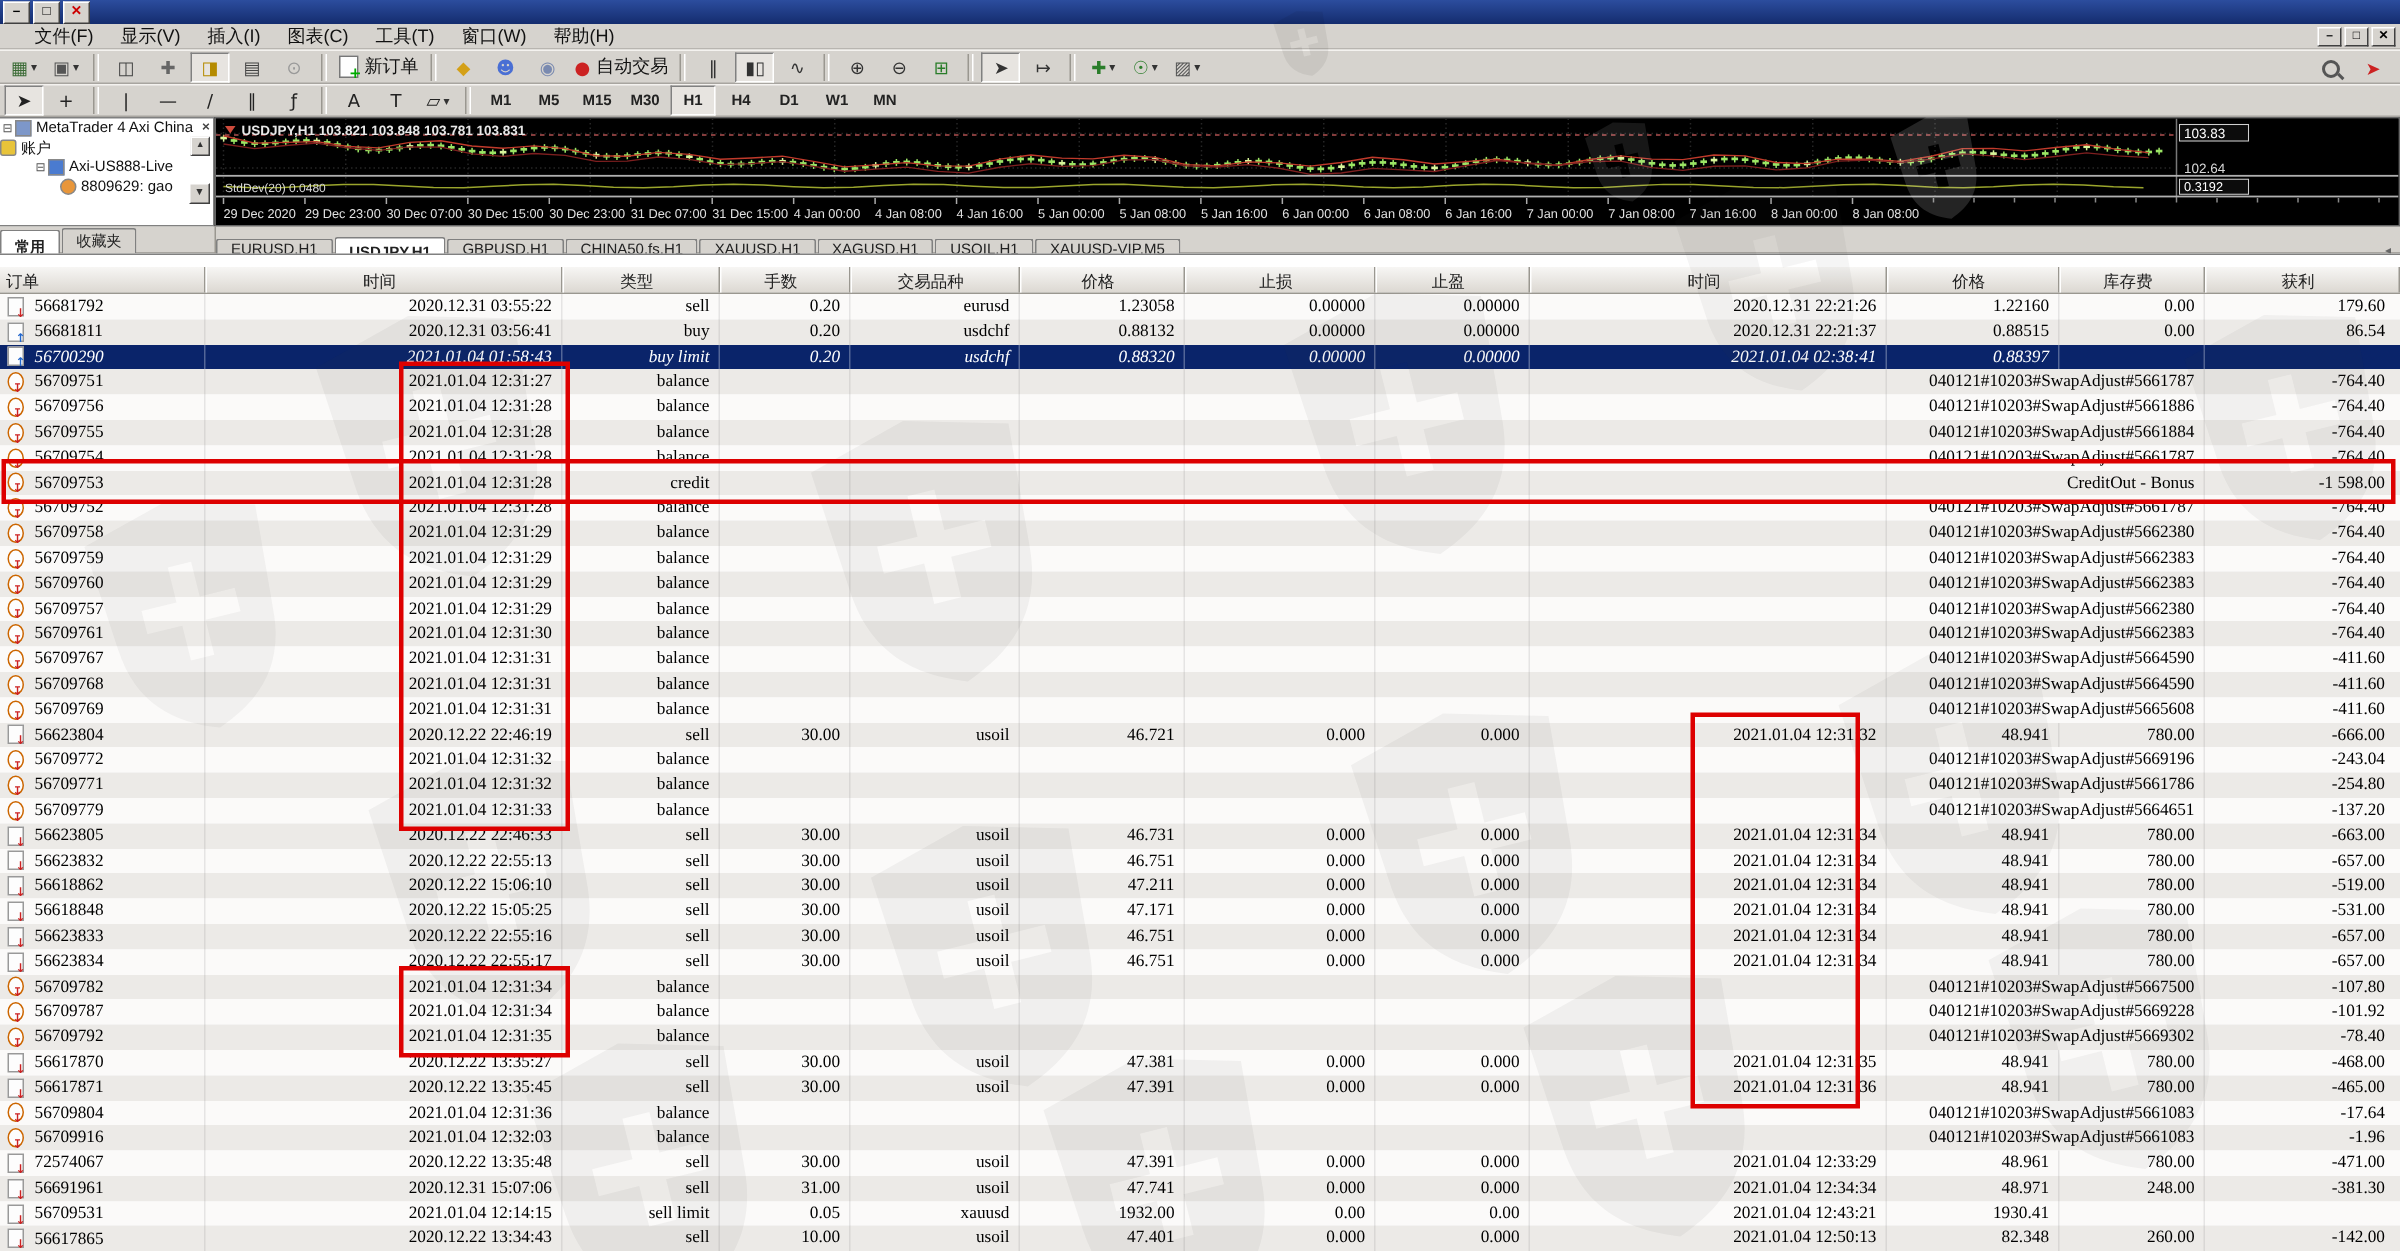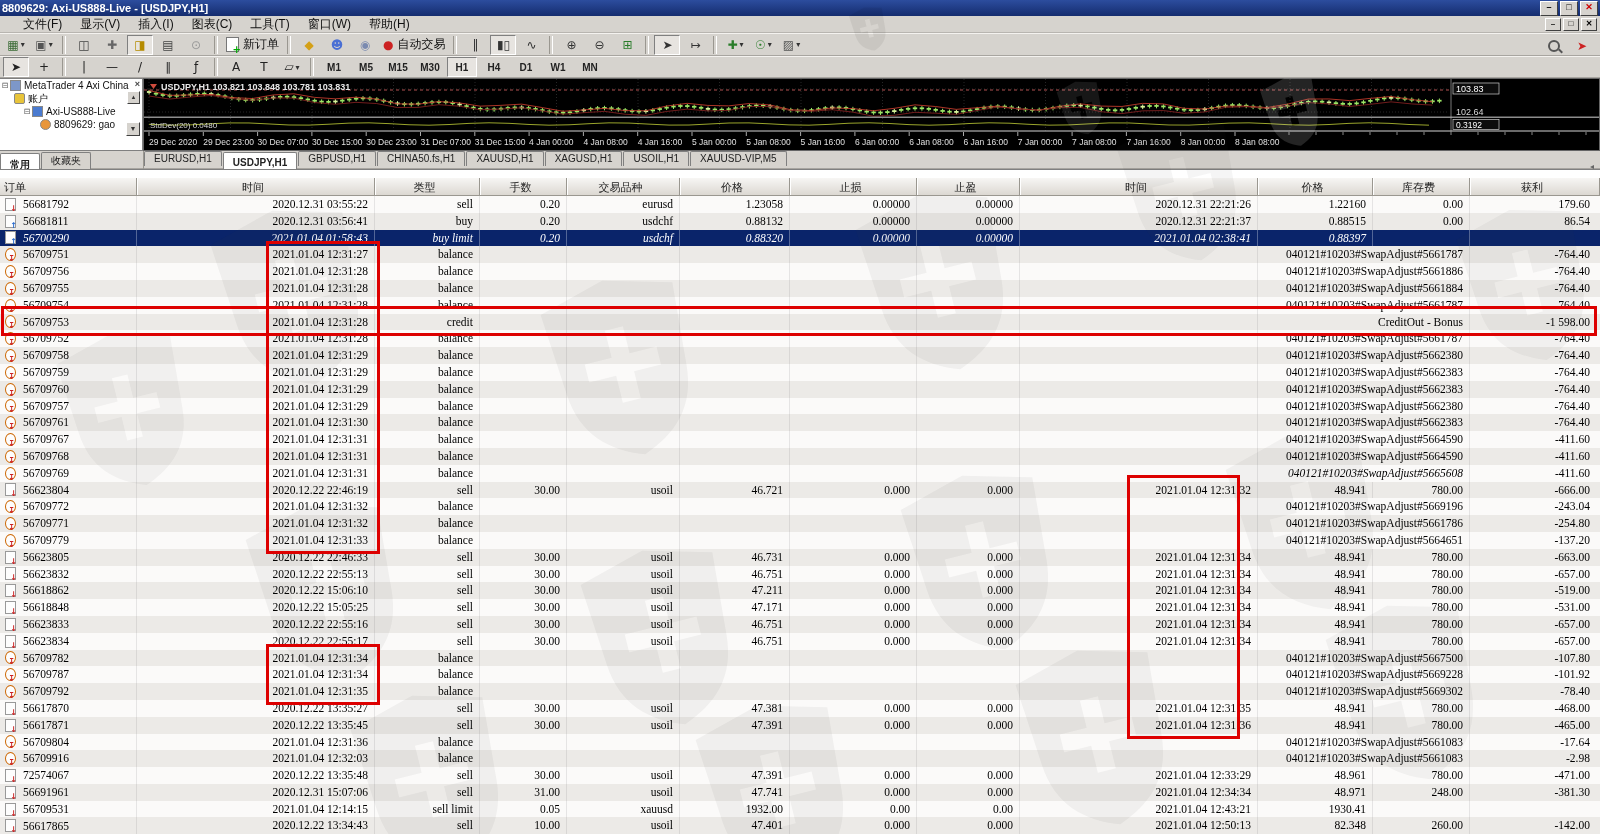--- a/index.html
+++ b/index.html
@@ -50,21 +50,21 @@
     border:1px solid;border-color:#fff #404040 #404040 #fff;font-size:6px;text-align:center;line-height:10px;color:#333;}
   #acct-drop{position:absolute;right:2px;bottom:14px;width:12px;height:12px;background:#d6d3ce;
     border:1px solid;border-color:#fff #404040 #404040 #fff;font-size:7px;text-align:center;line-height:11px;color:#333;}
   
   #chartwin{position:absolute;left:143px;top:78px;width:1457px;height:73px;background:#000;
     border:1px solid #666;box-sizing:border-box;}
   
   #bottomband{position:absolute;left:0;top:151px;width:1600px;height:18px;background:#d6d3ce;
     border-bottom:1px solid #a8a5a0;box-sizing:border-box;}
   #navtabs{position:absolute;left:0;top:0;width:143px;height:18px;display:flex;border-right:1px solid #9a9790;}
-  #charttabs{position:absolute;left:144px;top:0;right:0;height:30px;display:flex;align-items:flex-start;}
+  #charttabs{position:absolute;left:144px;top:0;right:0;height:30px;display:flex;align-items:center;}
   .tab{font:10px "Liberation Sans",sans-serif;color:#222;background:#d6d3ce;border:1px solid #808080;border-bottom:none;
     padding:1px 9px 2px 9px;margin-right:1px;white-space:nowrap;border-radius:2px 2px 0 0;}
   .tab.active{background:#fff;font-weight:bold;position:relative;top:1px;padding-top:4px;}
   #tab-scroll{margin-left:auto;margin-right:6px;font-size:8px;color:#666;align-self:center;}
   
   #tablepanel{position:absolute;left:0;top:169px;width:1600px;bottom:0;background:#fff;
     border-top:1px solid #808080;padding-top:7px;box-sizing:border-box;overflow:hidden;}
   .grid{display:grid;grid-template-columns:137px 238px 105px 87px 113px 110px 127px 103px 238px 115px 97px auto;}
   #thead{height:17px;background:linear-gradient(#f7f6f4,#dcd8d2);border-top:1px solid #fff;border-bottom:1px solid #9a9790;}
   .th{font:11px "Liberation Sans",sans-serif;color:#222;text-align:center;padding:2px 6px 0 0;
@@ -91,21 +91,20 @@
   #anno-open1{left:266px;top:241px;width:108px;height:307px;}
   #anno-credit{left:1px;top:306px;width:1590px;height:24px;}
   #anno-close{left:1127px;top:475px;width:107px;height:258px;}
   #anno-open2{left:266px;top:644px;width:108px;height:55px;}
   .wm{position:absolute;pointer-events:none;z-index:20;transform:rotate(-14deg);}
 </style>
 </head>
 <body>
 
 <div id="titlebar">
-  <span class="ttl">8809629: Axi-US888-Live - [USDJPY,H1]</span>
   <span class="wbtns">
     <span class="wb">–</span>
     <span class="wb">□</span>
     <span class="wb close">✕</span>
   </span>
 </div>
 
 <div id="menubar">
 
 <span class="menu-item">文件(F)</span>
@@ -260,21 +259,21 @@
     <span class="tbtn tf">W1</span>
     <span class="tbtn tf">MN</span>
   </div>
 
 <div id="navpanel">
   <div class="trow">
     <span class="twisty">⊟</span>
     <span class="nicon book"></span>
     <span>MetaTrader 4 Axi China</span>
   </div>
-  <div class="trow" style="padding-left:14px">
+  <div class="trow" style="">
     <span class="nicon accounts"></span>
     <span>账户</span>
   </div>
   <div class="trow" style="padding-left:22px">
     <span class="twisty">⊟</span>
     <span class="nicon server"></span>
     <span>Axi-US888-Live</span>
   </div>
   <div class="trow" style="padding-left:40px">
     <span class="nicon person"></span>
@@ -1053,21 +1052,21 @@
           <span>56709769</span>
         </div>
         <div class="cell">2021.01.04 12:31:31</div>
         <div class="cell">balance</div>
         <div class="cell"></div>
         <div class="cell"></div>
         <div class="cell"></div>
         <div class="cell"></div>
         <div class="cell"></div>
         <div class="cell"></div>
-        <div class="cell" style="grid-column: span 2; font-style: italic;">040121#10203#SwapAdjust#5665608</div>
+        <div class="cell" style="grid-column: span 2;">040121#10203#SwapAdjust#5665608</div>
         <div class="cell profit">-411.60</div>
       </div>
       <div class="grid row">
         <div class="cell first">
           <span class="ricon sell"></span>
           <span>56623804</span>
         </div>
         <div class="cell">2020.12.22 22:46:19</div>
         <div class="cell">sell</div>
         <div class="cell">30.00</div>
@@ -1335,21 +1334,21 @@
         </div>
         <div class="cell">2021.01.04 12:32:03</div>
         <div class="cell">balance</div>
         <div class="cell"></div>
         <div class="cell"></div>
         <div class="cell"></div>
         <div class="cell"></div>
         <div class="cell"></div>
         <div class="cell"></div>
         <div class="cell" style="grid-column: span 2;">040121#10203#SwapAdjust#5661083</div>
-        <div class="cell profit">-2.98</div>
+        <div class="cell profit">-1.96</div>
       </div>
       <div class="grid row">
         <div class="cell first">
           <span class="ricon sell"></span>
           <span>72574067</span>
         </div>
         <div class="cell">2020.12.22 13:35:48</div>
         <div class="cell">sell</div>
         <div class="cell">30.00</div>
         <div class="cell">usoil</div>

